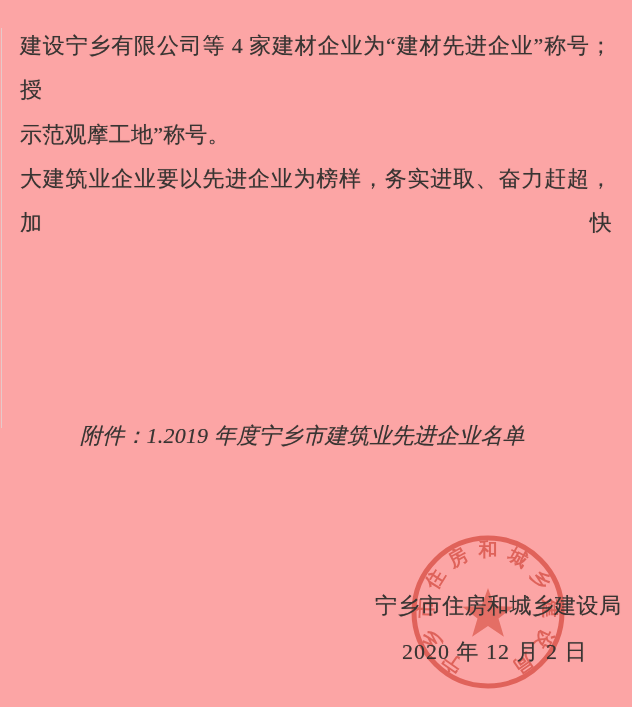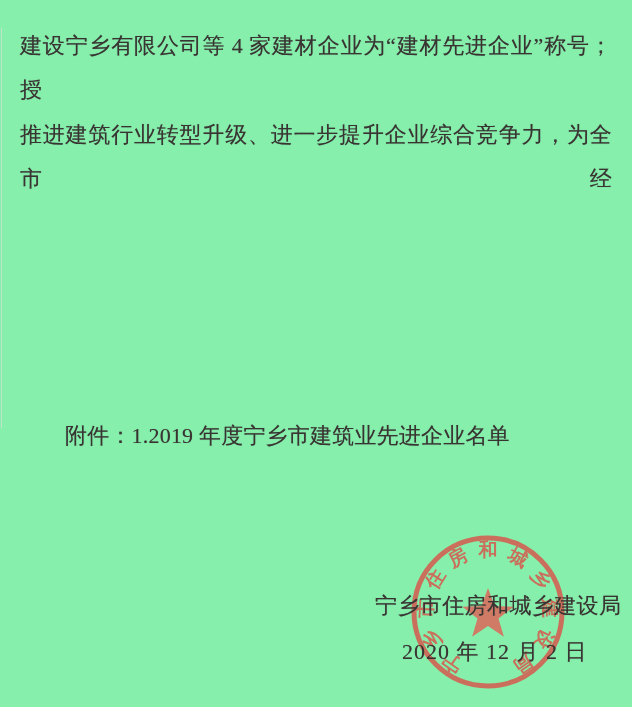--- a/index.html
+++ b/index.html
@@ -1,21 +1,21 @@
 <!DOCTYPE html>
 <html><head>
 <meta charset="utf-8">
 <style>
   * { margin: 0; padding: 0; box-sizing: border-box; }
   html, body { background: #ffffff; }
   .page {
     position: relative;
     width: 632px;
     height: 707px;
-    background: #86efac;
+    background: #fca5a5;
     overflow: hidden;
     font-family: "Liberation Serif", "DejaVu Serif", serif;
     color: #383432;
   }
   
   .scan-artifact {
     position: absolute;
     left: 1px; top: 28px;
     width: 1px; height: 400px;
     background: #dcdcdc;
@@ -28,25 +28,26 @@
     font-size: 22px;
     line-height: 44.3px;
     text-shadow: 0 0 0.7px rgba(70,66,64,.55);
     letter-spacing: 0.2px;
   }
   .line { width: 100%; white-space: nowrap; }
   .line.j { text-align: justify; text-align-last: justify; white-space: normal; }
   .line.indent { padding-left: 44px; }
   .attachments {
     position: absolute;
-    left: 65px; top: 414px;
+    left: 80px; top: 414px;
     font-size: 22px;
     line-height: 44.3px;
     text-shadow: 0 0 0.7px rgba(70,66,64,.55);
     letter-spacing: 0.2px;
+    font-style: italic;
   }
   .attach-line2 { padding-left: 53px; }
   .signature-block {
     position: absolute;
     font-size: 22px;
     text-shadow: 0 0 0.7px rgba(70,66,64,.55);
     z-index: 3;
   }
   .sig-org   { left: 375px; top: 591px; letter-spacing: 0.4px; }
   .sig-date  { left: 402px; top: 637px; letter-spacing: 1px; }
@@ -74,21 +75,22 @@
 </style>
 </head>
 <body>
 
 <div class="page">
 
   <div class="scan-artifact"></div>
 
   <div class="main-text">
     <div class="line j">建设宁乡有限公司等 4 家建材企业为“建材先进企业”称号；授</div>
-    <div class="line j">推进建筑行业转型升级、进一步提升企业综合竞争力，为全市经</div>
+    <div class="line">示范观摩工地”称号。</div>
+    <div class="line j">大建筑业企业要以先进企业为榜样，务实进取、奋力赶超，加快</div>
   </div>
 
   <div class="attachments">
     <div class="attach-line1">附件：1.2019 年度宁乡市建筑业先进企业名单</div>
   </div>
 
   <svg class="seal" viewBox="-82 -82 164 164" aria-hidden="true">
     <circle class="seal-ring" r="74"></circle>
     <path class="seal-star" d="M0,-24 L6.5,-5.9 L25.7,-5.3 L10.5,6.4 L15.9,24.8 L0,14 L-15.9,24.8 L-10.5,6.4 L-25.7,-5.3 L-6.5,-5.9 Z"></path>
     <g class="seal-chars" id="seal-chars">

